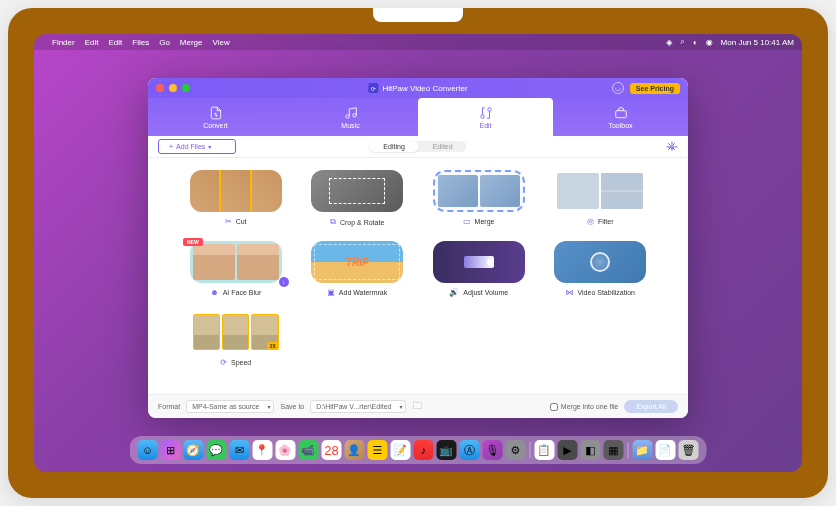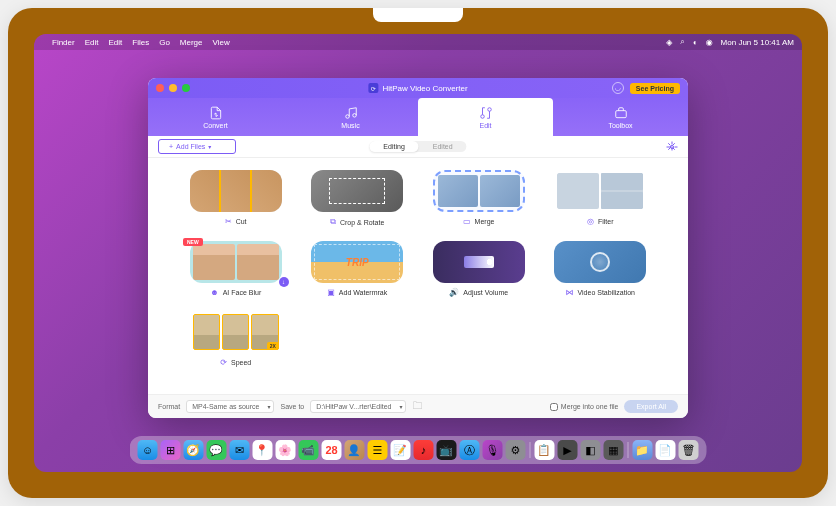--- a/index.html
+++ b/index.html
@@ -277,21 +277,21 @@
 
     <div class="dock">
       <div class="dock-icon" style="background:linear-gradient(180deg,#4fb8f5,#1a8de6)">☺</div>
       <div class="dock-icon" style="background:linear-gradient(135deg,#a864f7,#e864c8)">⊞</div>
       <div class="dock-icon" style="background:linear-gradient(180deg,#5dbaf8,#1e8ae8)">🧭</div>
       <div class="dock-icon" style="background:#34c759">💬</div>
       <div class="dock-icon" style="background:linear-gradient(180deg,#4fb8f5,#1a8de6)">✉</div>
       <div class="dock-icon" style="background:#fff">📍</div>
       <div class="dock-icon" style="background:#fff">🌸</div>
       <div class="dock-icon" style="background:#34c759">📹</div>
-      <div class="dock-icon" style="background:#fff;color:#ff3b30;font-size:11px;font-weight:700">28</div>
+      <div class="dock-icon" style="background:#fff;color:#ff3b30;font-size:13px;font-weight:400">28</div>
       <div class="dock-icon" style="background:linear-gradient(135deg,#d4a574,#b88550)">👤</div>
       <div class="dock-icon" style="background:#ffcc00">☰</div>
       <div class="dock-icon" style="background:#fff">📝</div>
       <div class="dock-icon" style="background:linear-gradient(180deg,#fc3d39,#e8292d)">♪</div>
       <div class="dock-icon" style="background:#1a1a1a">📺</div>
       <div class="dock-icon" style="background:linear-gradient(180deg,#4fb8f5,#1a8de6)">Ⓐ</div>
       <div class="dock-icon" style="background:linear-gradient(135deg,#b946c9,#8b3fa8)">🎙</div>
       <div class="dock-icon" style="background:#8e8e93">⚙</div>
       <div class="dock-sep"></div>
       <div class="dock-icon" style="background:#fff">📋</div>

